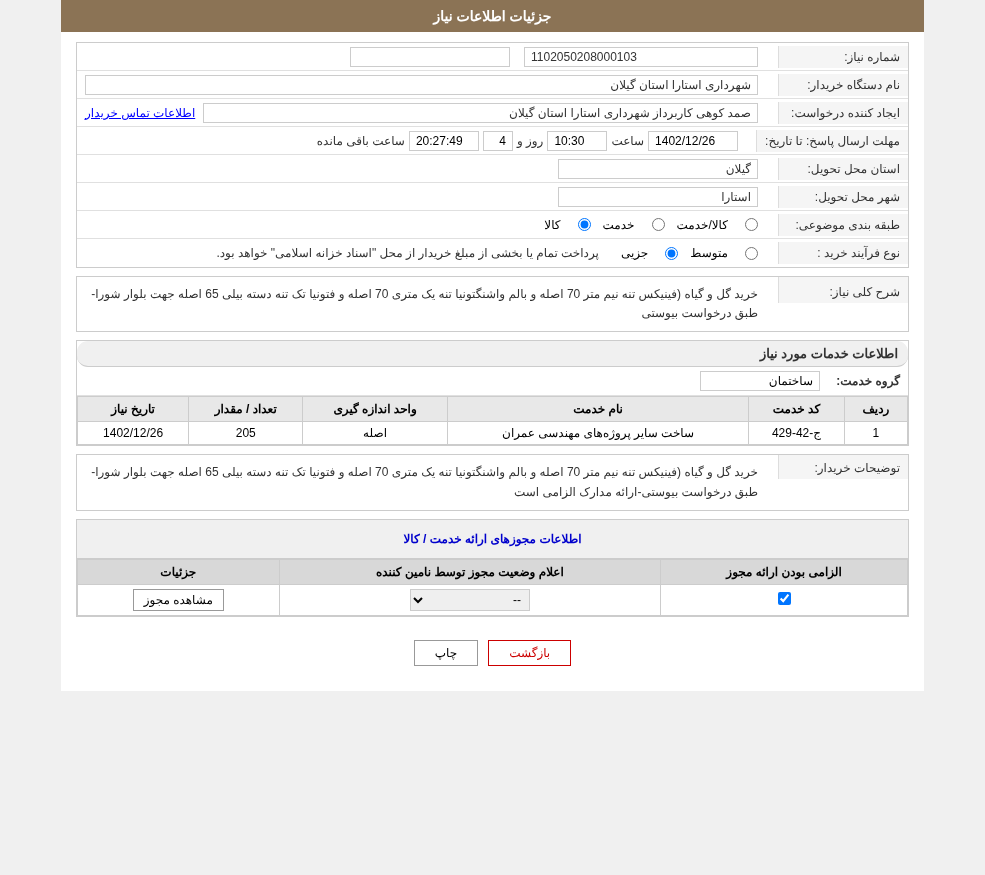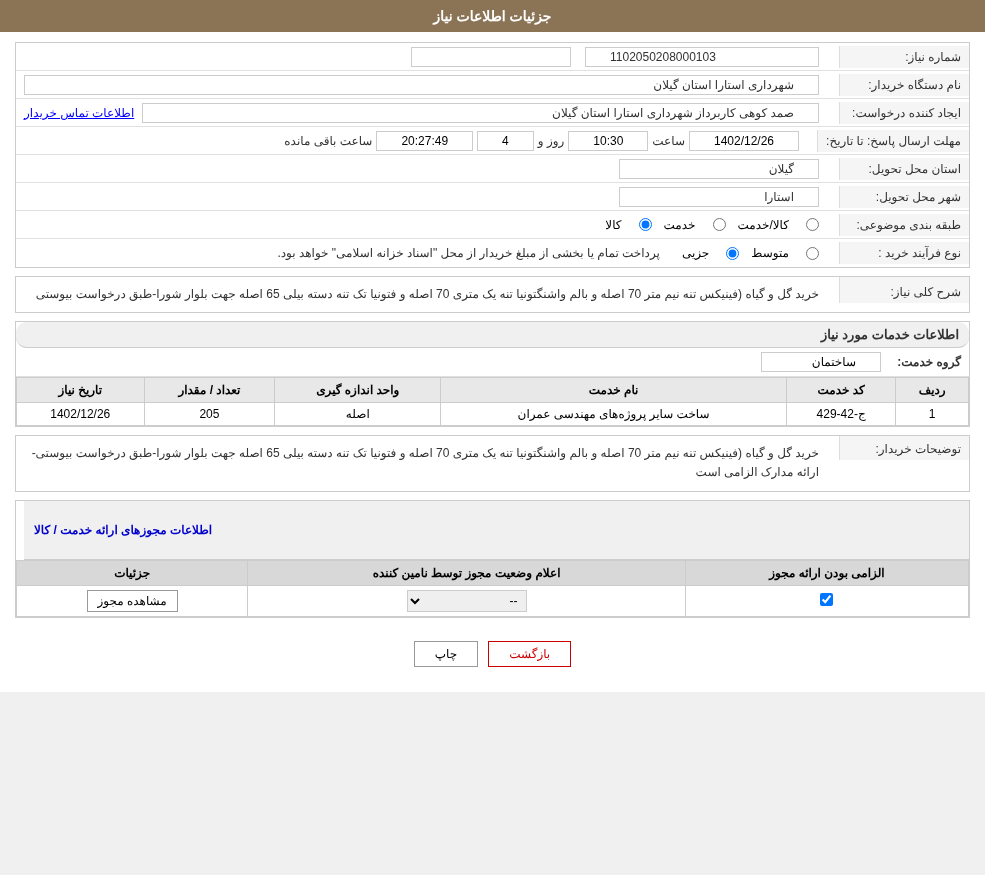--- a/index.html
+++ b/index.html
@@ -3,21 +3,21 @@
   <meta charset="utf-8">
   <style>
     * { box-sizing: border-box; margin: 0; padding: 0; }
     body {
       font-family: Tahoma, Arial, sans-serif;
       font-size: 12px;
       background: #f0f0f0;
       direction: rtl;
     }
     .page-container {
-      width: 985px;
+      width: 863px;
       margin: 0 auto;
       background: #f9a8d4;
     }
     .header-bar {
       background: #8B7355;
       color: #fff;
       text-align: center;
       padding: 8px 12px;
       font-size: 14px;
       font-weight: bold;
@@ -52,21 +52,21 @@
       margin-left: 12px;
     }
     .field-value {
       padding: 3px 8px;
       flex: 1;
       font-size: 12px;
       color: #333;
     }
     .field-value-box {
       border: 1px solid #ccc;
-      padding: 2px 24px;
+      padding: 2px 6px;
       background: #fff;
       min-height: 20px;
       font-size: 12px;
     }
     .inline-fields {
       display: flex;
       align-items: center;
       flex: 1;
       gap: 4px;
       padding: 3px 6px;
@@ -150,26 +150,25 @@
       border: 1px solid #e0e0e0;
       margin: 6px;
     }
     .permissions-section {
       border: 1px solid #ccc;
       margin-bottom: 8px;
     }
     .permissions-title {
       background: #f0f0f0;
       border-bottom: 1px solid #ccc;
-      padding: 22px 10px;
+      padding: 12px 10px;
       font-weight: bold;
       font-size: 12px;
       color: #0000cc;
-      text-align: left;
-      margin-left: 8px;
+      text-align: center;
     }
     .permissions-table th {
       background: #d8d8d8;
     }
     .btn-view {
       background: #fff;
       border: 1px solid #999;
       padding: 3px 10px;
       font-size: 12px;
       font-family: Tahoma, Arial, sans-serif;

